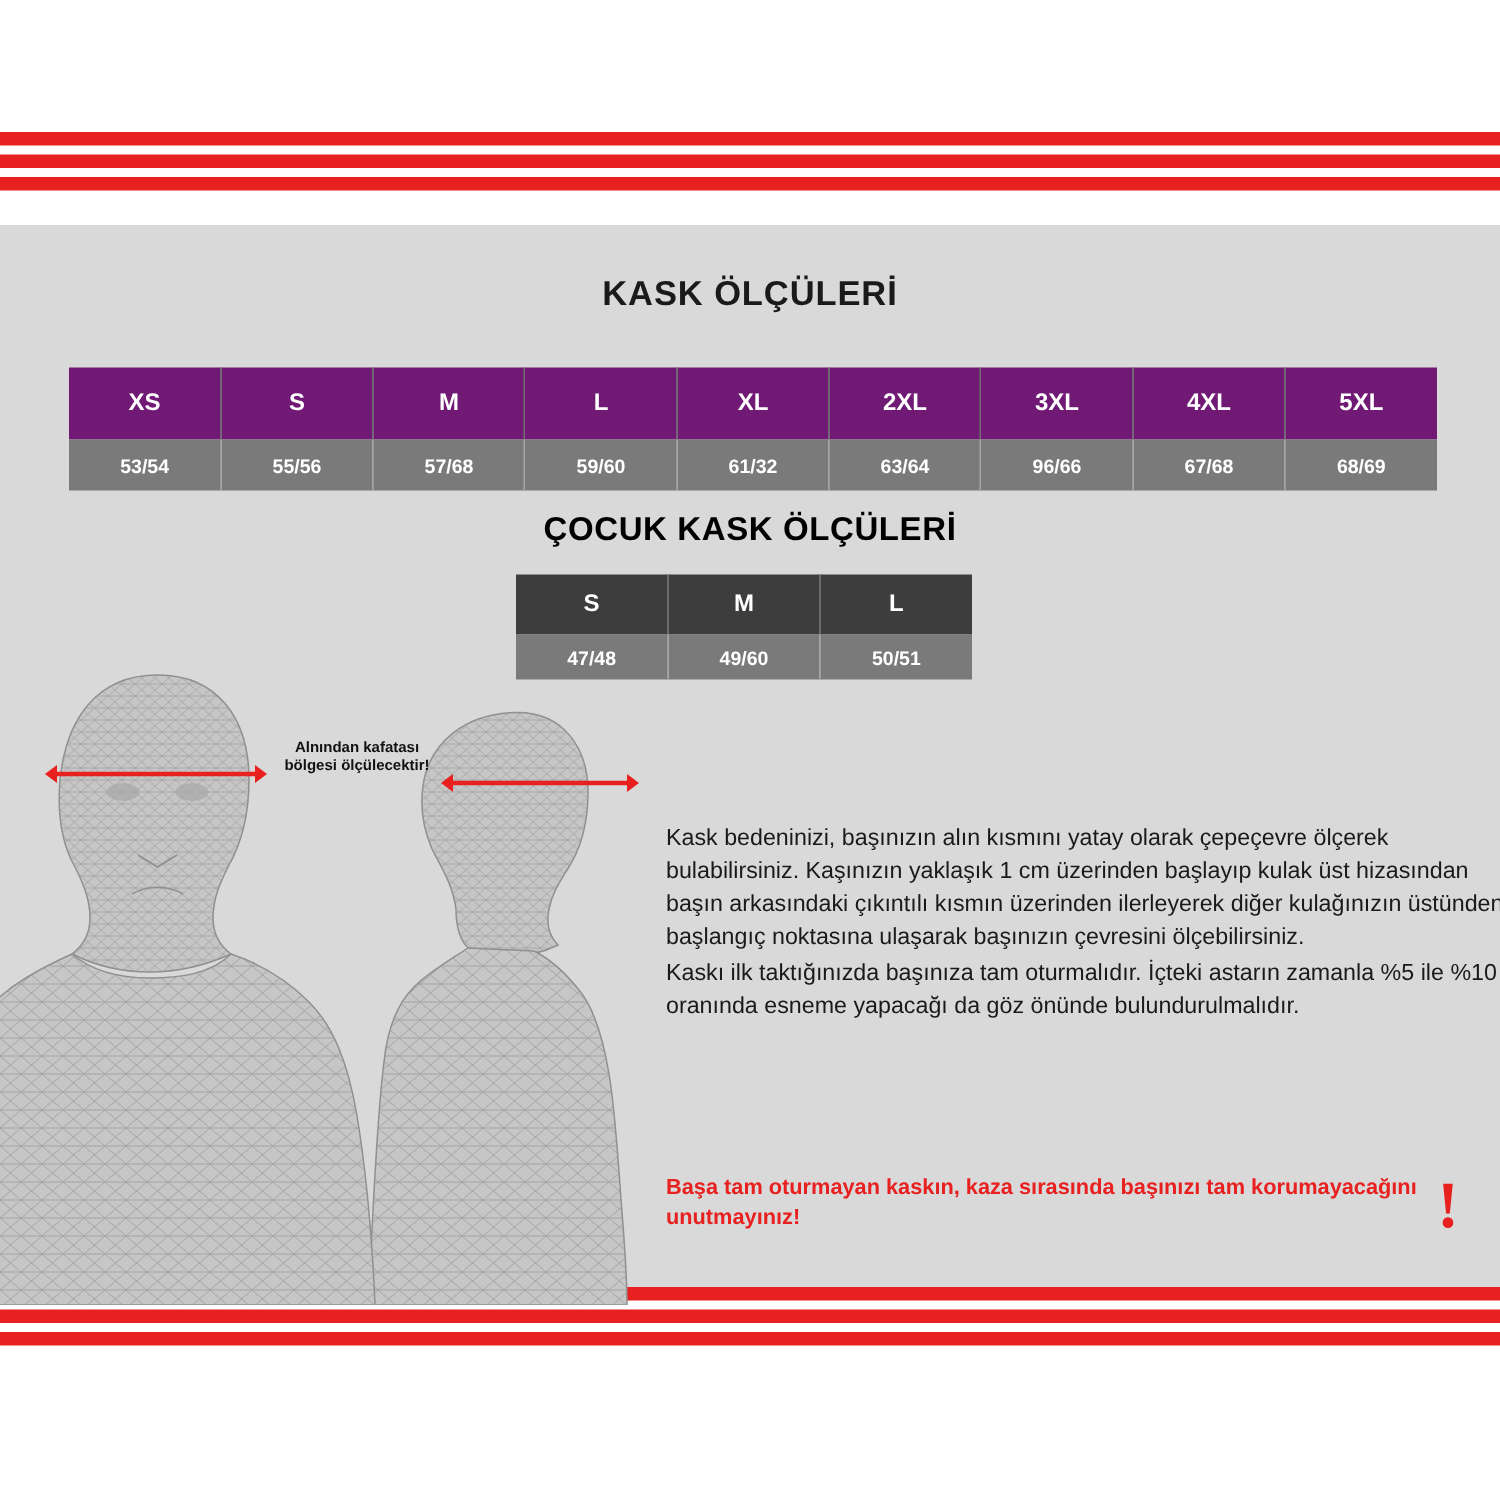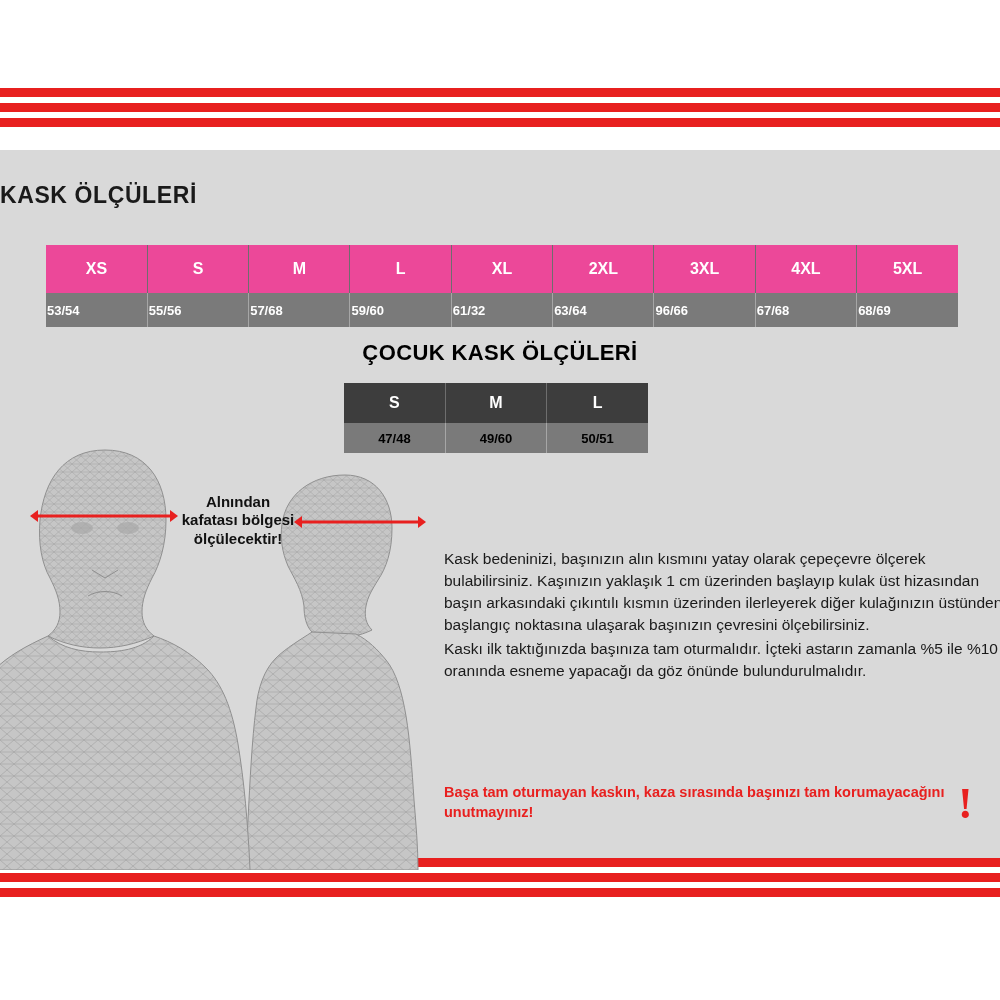--- a/index.html
+++ b/index.html
@@ -45,20 +45,21 @@
     height: 740px;
     background: #d9d9d9;
   }
 
   
   .title-main {
     position: absolute;
     left: 0;
     top: 182px;
     width: 1000px;
+    text-align: center;
     font-size: 23px;
     font-weight: bold;
     color: #1a1a1a;
     letter-spacing: 0.6px;
   }
   .title-sub {
     position: absolute;
     left: 0;
     top: 340px;
     width: 1000px;
@@ -72,37 +73,37 @@
   
   .table-adult {
     position: absolute;
     left: 46px;
     top: 245px;
     width: 912px;
     border-collapse: collapse;
     table-layout: fixed;
   }
   .table-adult th {
-    background: #ec4899;
+    background: #701a75;
     color: #ffffff;
     font-size: 16px;
     font-weight: bold;
     height: 46px;
     border-right: 1px solid #6e6e6e;
     text-align: center;
   }
   .table-adult th:last-child { border-right: none; }
   .table-adult td {
     background: #7a7a7a;
     color: #ffffff;
     font-size: 13px;
     font-weight: bold;
     height: 32px;
     border-right: 1px solid #a6a6a6;
-    text-align: left;
+    text-align: center;
   }
   .table-adult td:last-child { border-right: none; }
 
   
   .table-kids {
     position: absolute;
     left: 344px;
     top: 383px;
     width: 304px;
     border-collapse: collapse;
@@ -113,21 +114,21 @@
     color: #ffffff;
     font-size: 16px;
     font-weight: bold;
     height: 38px;
     border-right: 1px solid #6e6e6e;
     text-align: center;
   }
   .table-kids th:last-child { border-right: none; }
   .table-kids td {
     background: #7a7a7a;
-    color: #000000;
+    color: #ffffff;
     font-size: 13px;
     font-weight: bold;
     height: 28px;
     border-right: 1px solid #a6a6a6;
     text-align: center;
   }
   .table-kids td:last-child { border-right: none; }
 
   
   .figures {
@@ -138,21 +139,21 @@
     height: 430px;
   }
   .figures svg { display: block; }
 
   .measure-note {
     position: absolute;
     left: 178px;
     top: 493px;
     width: 120px;
     text-align: center;
-    font-size: 15px;
+    font-size: 10px;
     font-weight: bold;
     color: #111111;
     line-height: 1.22;
   }
 
   
   .body-text {
     position: absolute;
     left: 444px;
     top: 548px;

